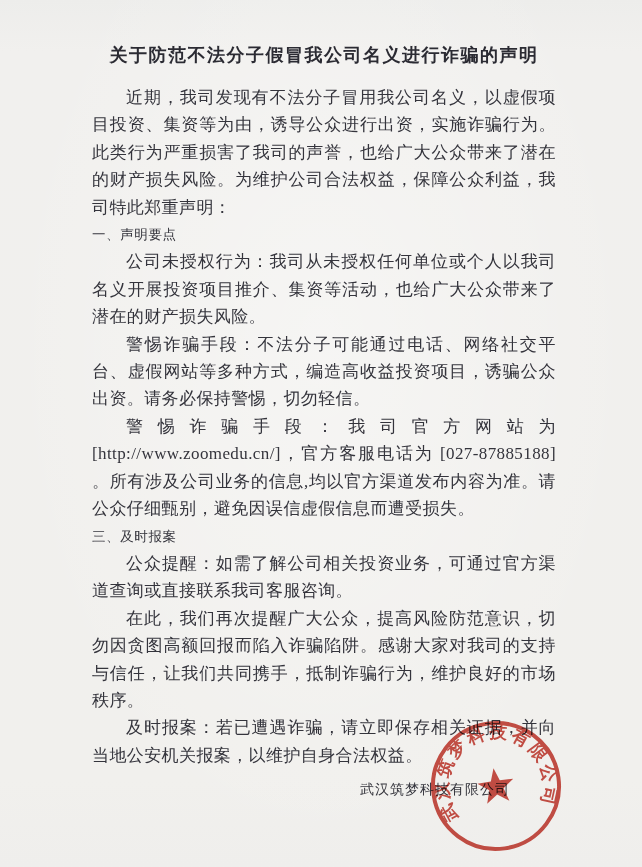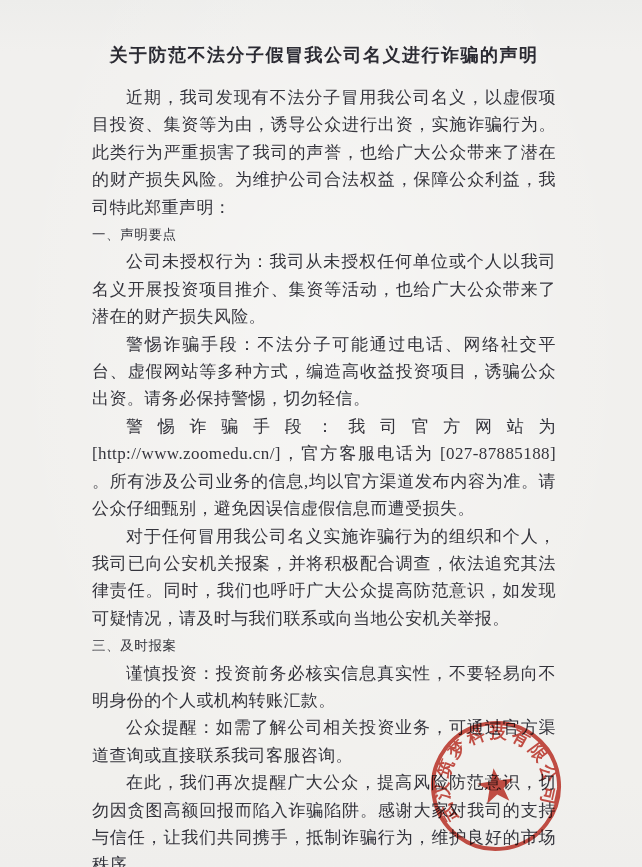--- a/index.html
+++ b/index.html
@@ -83,24 +83,22 @@
 
   <h1 class="doc-title">关于防范不法分子假冒我公司名义进行诈骗的声明</h1>
 
   <p class="para">近期，我司发现有不法分子冒用我公司名义，以虚假项目投资、集资等为由，诱导公众进行出资，实施诈骗行为。此类行为严重损害了我司的声誉，也给广大公众带来了潜在的财产损失风险。为维护公司合法权益，保障公众利益，我司特此郑重声明：</p>
 
   <p class="sec-heading">一、声明要点</p>
   <p class="para"><span class="lead">公司未授权行为：</span><span>我司从未授权任何单位或个人以我司名义开展投资项目推介、集资等活动，也给广大公众带来了潜在的财产损失风险。</span></p>
   <p class="para"><span class="lead">警惕诈骗手段：</span><span>不法分子可能通过电话、网络社交平台、虚假网站等多种方式，编造高收益投资项目，诱骗公众出资。请务必保持警惕，切勿轻信。</span></p>
   <p class="para"><span class="lead">警惕诈骗手段：</span><span>我司官方网站为 [http://www.zoomedu.cn/]，官方客服电话为 [027-87885188] 。所有涉及公司业务的信息,均以官方渠道发布内容为准。请公众仔细甄别，避免因误信虚假信息而遭受损失。</span></p>
 
-  <p class="para"><span>对于任何冒用我公司名义实施诈骗行为的组织和个人，我司已向公安机关报案，并将积极配合调查，依法追究其法律责任。同时，我们也呼吁广大公众提高防范意识，如发现可疑情况，请及时与我们联系或向当地公安机关举报。</span></p>
 
   <p class="sec-heading">三、及时报案</p>
-  <p class="para"><span class="lead">谨慎投资：</span><span>投资前务必核实信息真实性，不要轻易向不明身份的个人或机构转账汇款。</span></p>
   <p class="para"><span class="lead">公众提醒：</span><span>如需了解公司相关投资业务，可通过官方渠道查询或直接联系我司客服咨询。</span></p>
   <p class="para"><span>在此，我们再次提醒广大公众，提高风险防范意识，切勿因贪图高额回报而陷入诈骗陷阱。感谢大家对我司的支持与信任，让我们共同携手，抵制诈骗行为，维护良好的市场秩序。</span></p>
   <p class="para"><span class="lead">及时报案：</span><span>若已遭遇诈骗，请立即保存相关证据，并向当地公安机关报案，以维护自身合法权益。</span></p>
 
   <div class="signature-block">
     <div class="sig-company">武汉筑梦科技有限公司</div>
 
   </div>
 
   <div class="seal">

